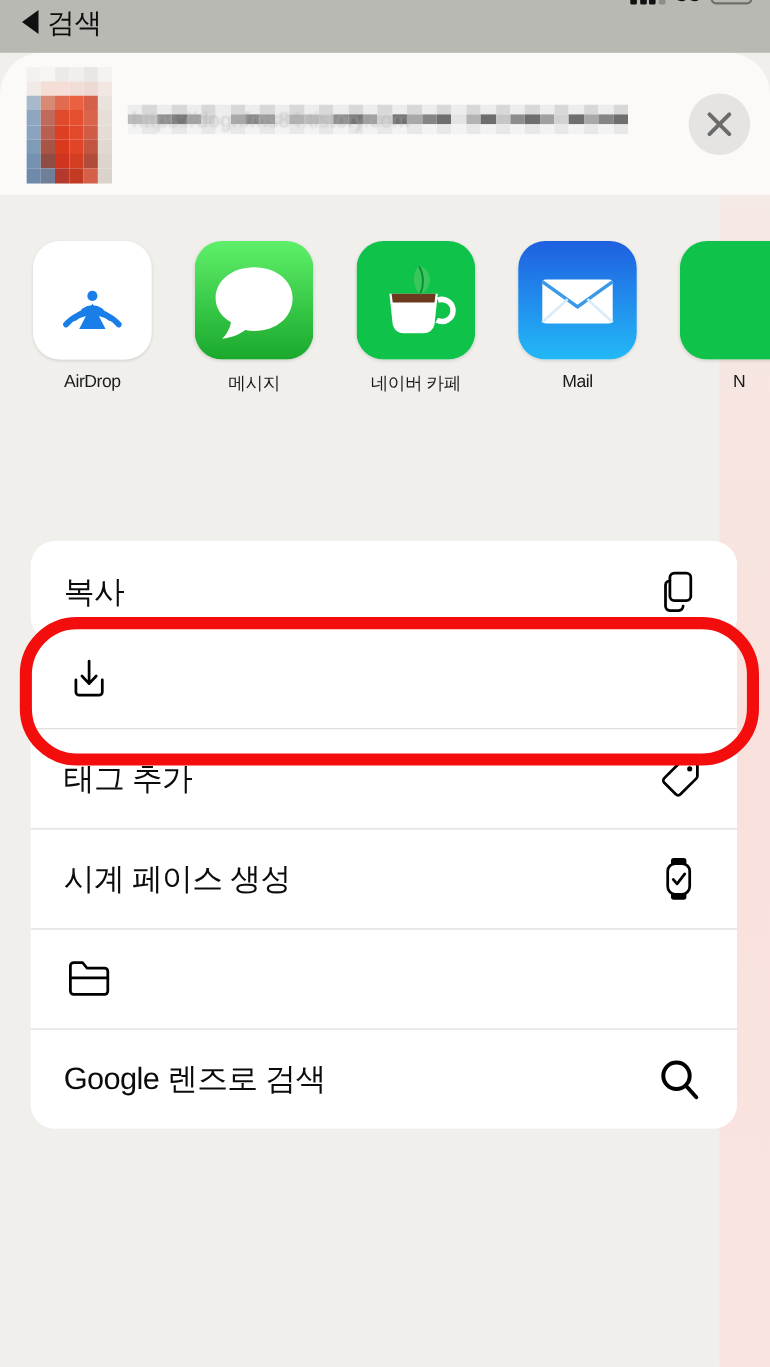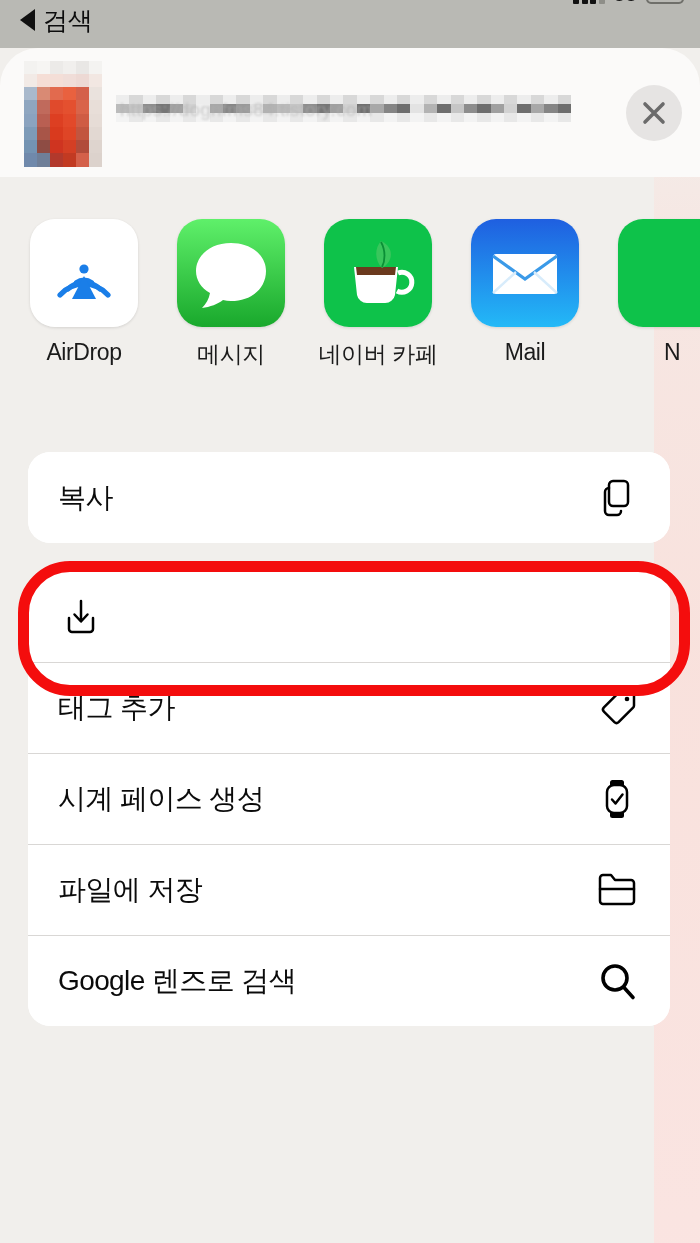--- a/index.html
+++ b/index.html
@@ -198,38 +198,38 @@
   }
   .app-icon {
     width: 108px; height: 108px;
     border-radius: 25px;
     overflow: hidden;
     position: relative;
     box-shadow: 0 1px 3px rgba(0,0,0,0.12);
   }
   .app-label {
     margin-top: 12px;
-    font-size: 23px;
+    font-size: 16px;
     color: #1b1b1b;
     white-space: nowrap;
     letter-spacing: -0.4px;
   }
   .app-icon svg { display: block; width: 100%; height: 100%; }
 
   
   .list-card {
     position: absolute;
     left: 28px;
     width: 642px;
     background: #ffffff;
     border-radius: 22px;
     z-index: 2;
     overflow: hidden;
   }
-  #list-top  { top: 404px; }
+  #list-top  { top: 444px; }
   #list-main { top: 523px; }
 
   .row {
     height: 91px;
     display: flex;
     align-items: center;
     justify-content: space-between;
     padding: 0 30px 0 30px;
     position: relative;
     cursor: pointer;
@@ -572,21 +572,20 @@
           <div class="row-icon">
             <svg width="42" height="42" viewBox="0 0 42 42">
       <path d="M14 8 L14 4.5 A2.5 2.5 0 0 1 16.5 2 L25.5 2 A2.5 2.5 0 0 1 28 4.5 L28 8" fill="#000"></path>
       <path d="M14 34 L14 37.5 A2.5 2.5 0 0 0 16.5 40 L25.5 40 A2.5 2.5 0 0 0 28 37.5 L28 34" fill="#000"></path>
       <rect x="11" y="7" width="20" height="28" rx="7" stroke="#000" fill="none" stroke-width="2.5" stroke-linecap="round" stroke-linejoin="round"></rect>
       <path d="M16 21.5 L19.5 25.5 L26.5 16.5" stroke="#000" fill="none" stroke-width="2.5" stroke-linecap="round" stroke-linejoin="round"></path>
     </svg>
           </div>
         </div>
         <div class="row">
-          <div class="row-label">파일에 저장</div>
           <div class="row-icon">
             <svg width="42" height="42" viewBox="0 0 42 42">
       <path d="M4 13 L4 9 A3 3 0 0 1 7 6 L15 6 L19 11 L35 11 A3 3 0 0 1 38 14 L38 32
                A3 3 0 0 1 35 35 L7 35 A3 3 0 0 1 4 32 Z" stroke="#000" fill="none" stroke-width="2.5" stroke-linecap="round" stroke-linejoin="round"></path>
       <path d="M4 20 L38 20" stroke="#000" fill="none" stroke-width="2.5" stroke-linecap="round" stroke-linejoin="round"></path>
     </svg>
           </div>
         </div>
         <div class="row">
           <div class="row-label">Google 렌즈로 검색</div>

